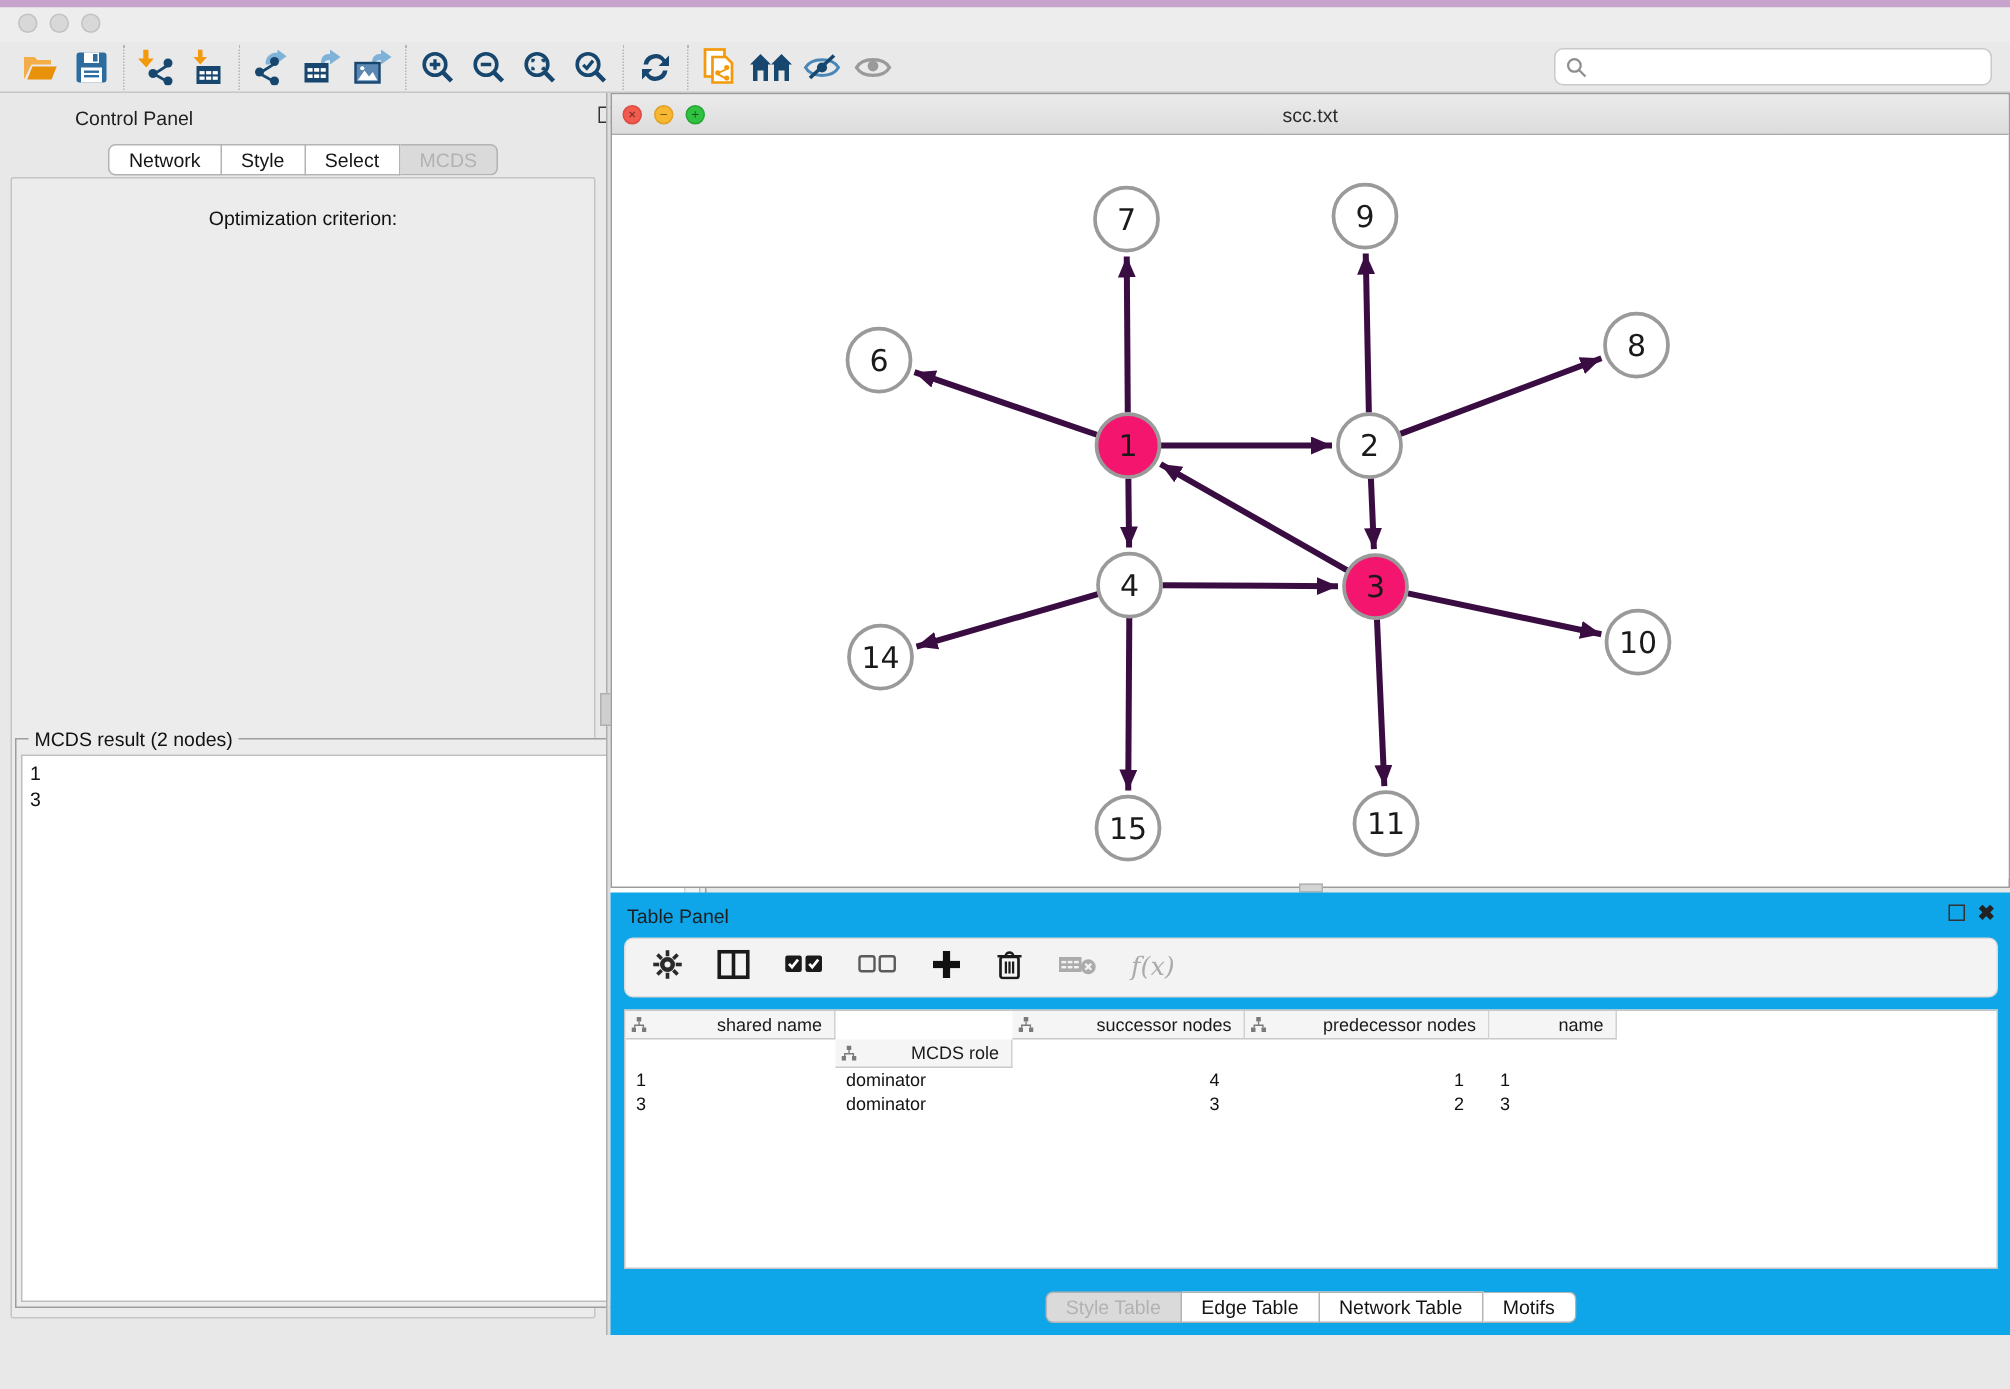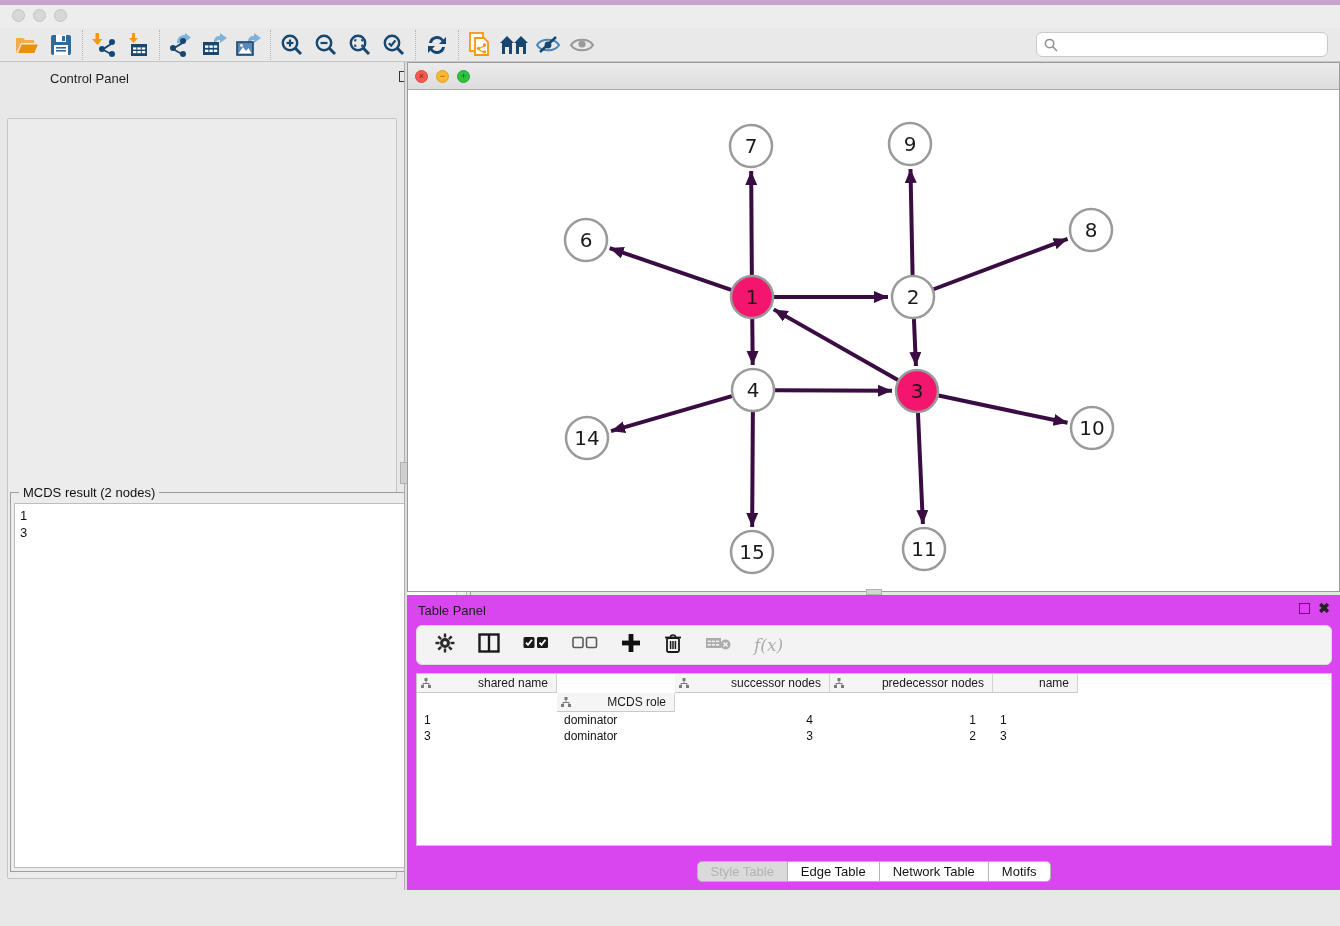--- a/index.html
+++ b/index.html
@@ -61,21 +61,21 @@
 
   
   .netwin { position:absolute; left:407px; top:0; width:933px; height:530px; background:#fff; border:1px solid #9C9C9C; }
   .netwin-title { position:absolute; left:0; top:0; width:100%; height:27px; background:linear-gradient(#EBEBEB,#DCDCDC); border-bottom:1px solid #ABABAB; }
   .netwin-title .traffic { left:7px; top:7px; }
   .netwin-name { position:absolute; left:0; right:0; top:6px; text-align:center; font-size:13px; color:#2B2B2B; }
   .netcanvas { position:absolute; left:0; top:27px; width:931px; height:496px; background:#fff; }
   .hsplit-handle { position:absolute; left:458px; bottom:-4px; width:16px; height:6px; background:#D4D4D4; border:1px solid #B2B2B2; }
 
   
-  .tpanel { position:absolute; left:407px; top:533px; width:933px; height:295px; background:#d946ef;text-decoration:underline; }
+  .tpanel { position:absolute; left:407px; top:533px; width:933px; height:295px; background:#0ea5e9;text-decoration:underline; }
   .tpanel-head { position:absolute; left:0; top:0; width:100%; height:26px; }
   .tpanel-title { position:absolute; left:11px; top:8px; font-size:13px; color:#1E1E1E; }
   .tpanel .panel-float { right:30px; top:8px; } .tpanel .panel-close { right:10px; top:5px; }
   .tpanel-toolbar { position:absolute; left:9px; right:8px; top:30px; height:40px; background:#F3F3F3; border:1px solid #DCDCDC; border-radius:6px; display:flex; align-items:center; gap:23px; padding-left:18px; }
   .fx { font-family:"DejaVu Serif",serif; font-style:italic; font-size:17px; color:#ABABAB; }
 
   .ttable { position:absolute; left:9px; right:8px; top:78px; bottom:44px; background:#fff; border:1px solid #C6C6C6; overflow:hidden; }
   .thead { display:flex; }
   .th { background:#F5F5F5; border-right:1px solid #D2D2D2; border-bottom:1px solid #C9C9C9; height:19px; display:flex; align-items:center; font-size:12px; color:#1A1A1A; position:relative; }
   .th .thlabel { flex:1; text-align:right; padding-right:8px; }
@@ -272,21 +272,28 @@
   </div>
 
   <div class="main">
 
     <div class="cpanel">
       <div class="cpanel-head">
         <span class="cpanel-title">Control Panel</span>
         <span class="panel-float"></span>
         <span class="panel-close">✖</span>
       </div>
+      <div class="cpanel-tabs seg" id="cpanel-tabs">
+          <div class="tab">Network</div>
+          <div class="tab">Style</div>
+          <div class="tab">Select</div>
+          <div class="tab selected">MCDS</div>
+        </div>
       <div class="cpanel-content">
+        <div class="opt-label">Optimization criterion:</div>
       </div>
       <div class="resultbox">
         <legend-t>MCDS result (2 nodes)</legend-t>
         <div class="result-inner">
           <div class="result-lines">1
 3</div>
           <div class="result-scroll"></div>
         </div>
       </div>
     </div>
@@ -295,20 +302,21 @@
       <div class="vsplit-handle"></div>
     </div>
 
     <div class="netwin">
       <div class="netwin-title">
         <div class="traffic">
           <div class="tl red">×</div>
           <div class="tl yellow">−</div>
           <div class="tl green">+</div>
         </div>
+        <div class="netwin-name">scc.txt</div>
       </div>
       <svg class="netcanvas" id="graph-canvas" viewBox="0 0 931 496">
           <defs>
             <marker id="arrow" markerUnits="userSpaceOnUse" markerWidth="15" markerHeight="13" refX="14" refY="6" orient="auto">
               <path d="M0,0 L14,6 L0,12 Z" fill="#3A0D42"></path>
             </marker>
           </defs>
           <line x1="343.85430783059013" y1="185.00048241911261" x2="343.1655592834203" y2="80.99945179646292" stroke="#3A0D42" stroke-width="4" marker-end="url(#arrow)"></line>
           <line x1="323.1924875913935" y1="199.85525176330984" x2="201.64490046432553" y2="158.11903208714793" stroke="#3A0D42" stroke-width="4" marker-end="url(#arrow)"></line>
           <line x1="366" y1="207" x2="480" y2="207" stroke="#3A0D42" stroke-width="4" marker-end="url(#arrow)"></line>

